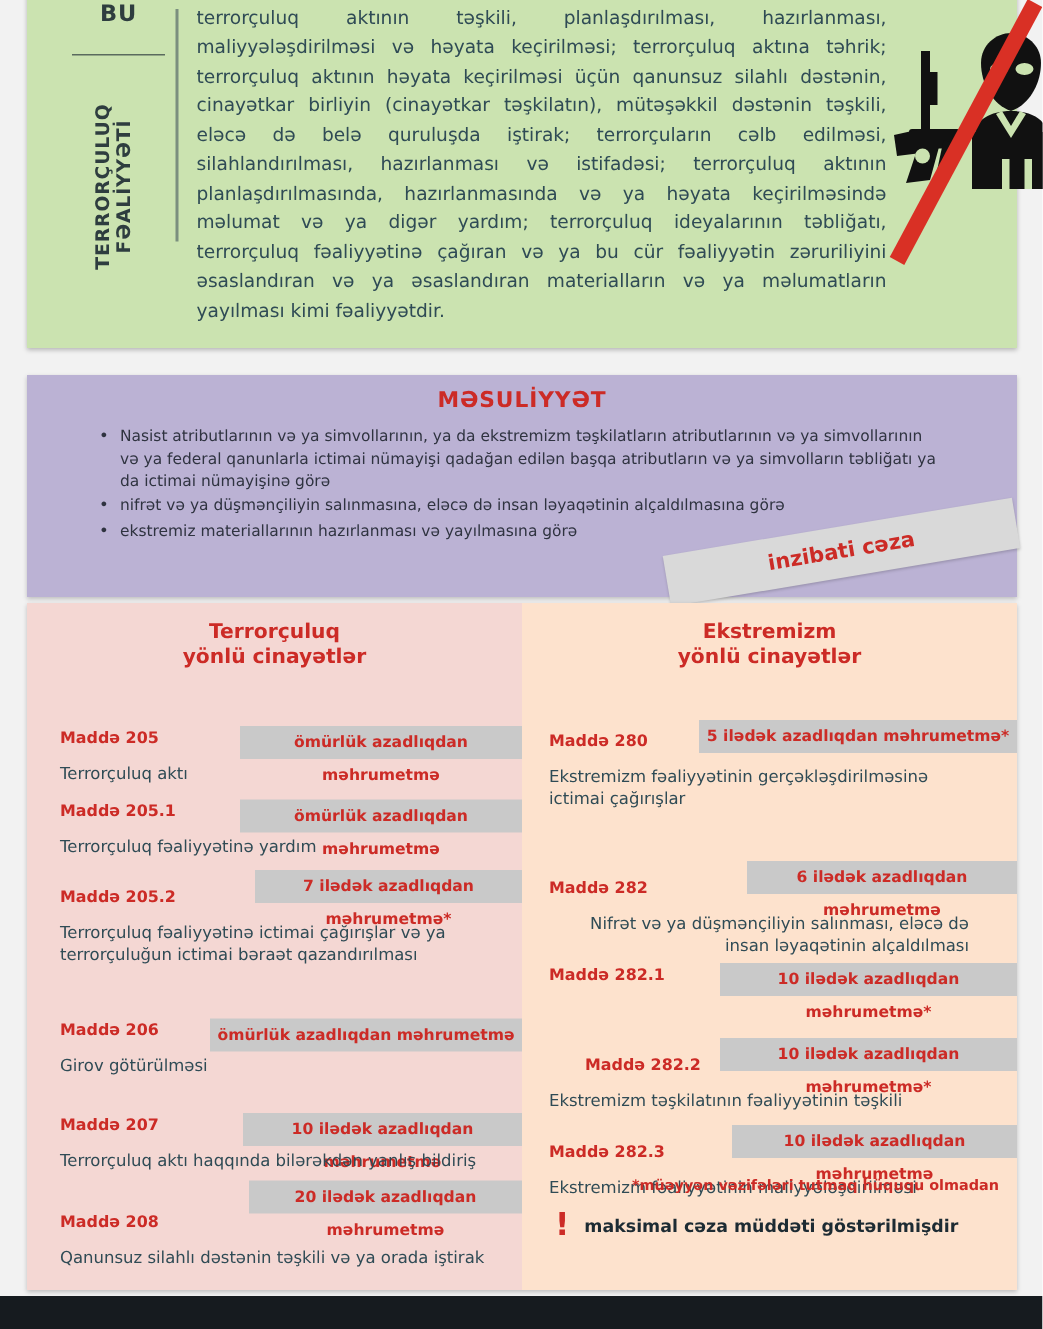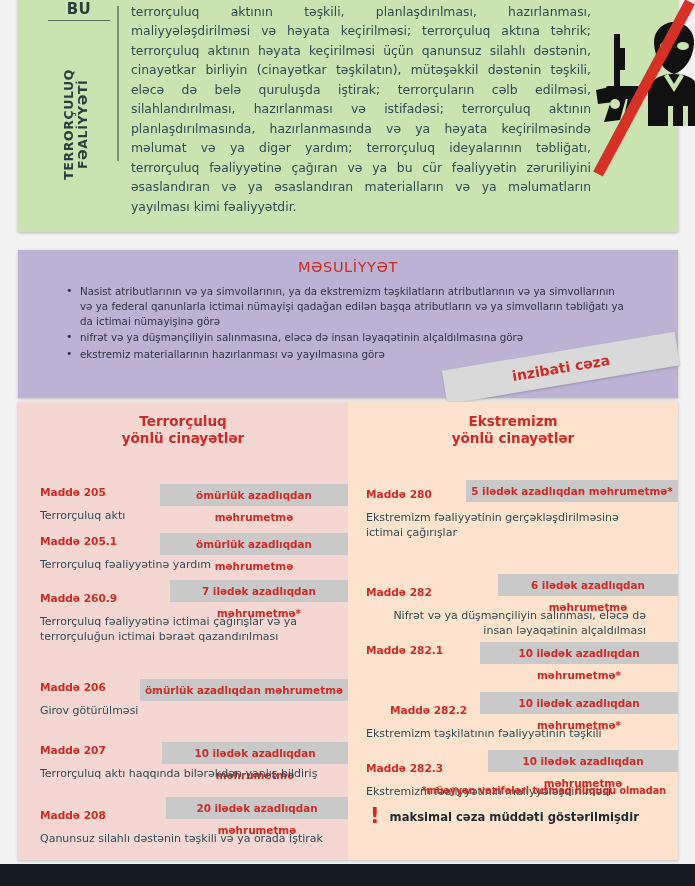--- a/index.html
+++ b/index.html
@@ -25,21 +25,21 @@
   }
   .bu-label {
     position: absolute;
     left: 30px; top: 16px;
     width: 62px;
     text-align: center;
     font-size: 15px;
     font-weight: 700;
     color: #2e3d3f;
     letter-spacing: 0.5px;
-    padding-bottom: 2px;
+    padding-bottom: 18px;
     border-bottom: 1.5px solid #5a6b5e;
   }
   .vertical-label {
     position: absolute;
     left: -27px; top: 126px;
     width: 170px;
     transform: rotate(-90deg);
     transform-origin: center center;
     text-align: center;
     font-size: 12.5px;
@@ -76,21 +76,21 @@
   .purple-section {
     position: absolute;
     left: 18px; top: 250px;
     width: 660px; height: 148px;
     background: #bbb2d4;
     box-shadow: 0 1px 3px rgba(0,0,0,0.22);
   }
   .purple-title {
     text-align: center;
     font-size: 14.5px;
-    font-weight: 400;
+    font-weight: 700;
     color: #cc2b26;
     letter-spacing: 0.6px;
     margin-top: 9px;
   }
   .purple-list {
     margin: 9px 0 0 48px;
     width: 560px;
   }
   .purple-list li {
     list-style: none;
@@ -287,37 +287,37 @@
       <div class="art-desc" style="position:absolute; left:22px; top:106px; width:300px;">Terrorçuluq aktı</div>
 
       <div class="badge" style="left:142px; top:131px; width:188px;">ömürlük azadlıqdan məhrumetmə</div>
       <div class="entry" style="left:22px; top:133px; width:118px;">
         <div class="art-no">Maddə 205.1</div>
       </div>
       <div class="art-desc" style="position:absolute; left:22px; top:155px; width:300px;">Terrorçuluq fəaliyyətinə yardım</div>
 
       <div class="badge" style="left:152px; top:178px; width:178px;">7 ilədək azadlıqdan məhrumetmə*</div>
       <div class="entry" style="left:22px; top:190px; width:128px;">
-        <div class="art-no">Maddə 260.9</div>
+        <div class="art-no">Maddə 205.2</div>
       </div>
       <div class="art-desc" style="position:absolute; left:22px; top:212px; width:290px;">Terrorçuluq fəaliyyətinə ictimai çağırışlar və ya terrorçuluğun ictimai bəraət qazandırılması</div>
 
       <div class="badge" style="left:122px; top:277px; width:208px;">ömürlük azadlıqdan məhrumetmə</div>
       <div class="entry" style="left:22px; top:279px; width:98px;">
         <div class="art-no">Maddə 206</div>
       </div>
       <div class="art-desc" style="position:absolute; left:22px; top:301px; width:300px;">Girov götürülməsi</div>
 
       <div class="badge" style="left:144px; top:340px; width:186px;">10 ilədək azadlıqdan məhrumetmə</div>
       <div class="entry" style="left:22px; top:342px; width:118px;">
         <div class="art-no">Maddə 207</div>
       </div>
       <div class="art-desc" style="position:absolute; left:22px; top:364px; width:300px;">Terrorçuluq aktı haqqında bilərəkdən yanlış bildiriş</div>
 
-      <div class="badge" style="left:148px; top:395px; width:182px;">20 ilədək azadlıqdan məhrumetmə</div>
+      <div class="badge" style="left:148px; top:385px; width:182px;">20 ilədək azadlıqdan məhrumetmə</div>
       <div class="entry" style="left:22px; top:407px; width:122px;">
         <div class="art-no">Maddə 208</div>
       </div>
       <div class="art-desc" style="position:absolute; left:22px; top:429px; width:300px;">Qanunsuz silahlı dəstənin təşkili və ya orada iştirak</div>
     </div>
 
     <div class="col col-right">
       <div class="col-title">
         <span>Ekstremizm</span><br>
         <span>yönlü cinayətlər</span>

